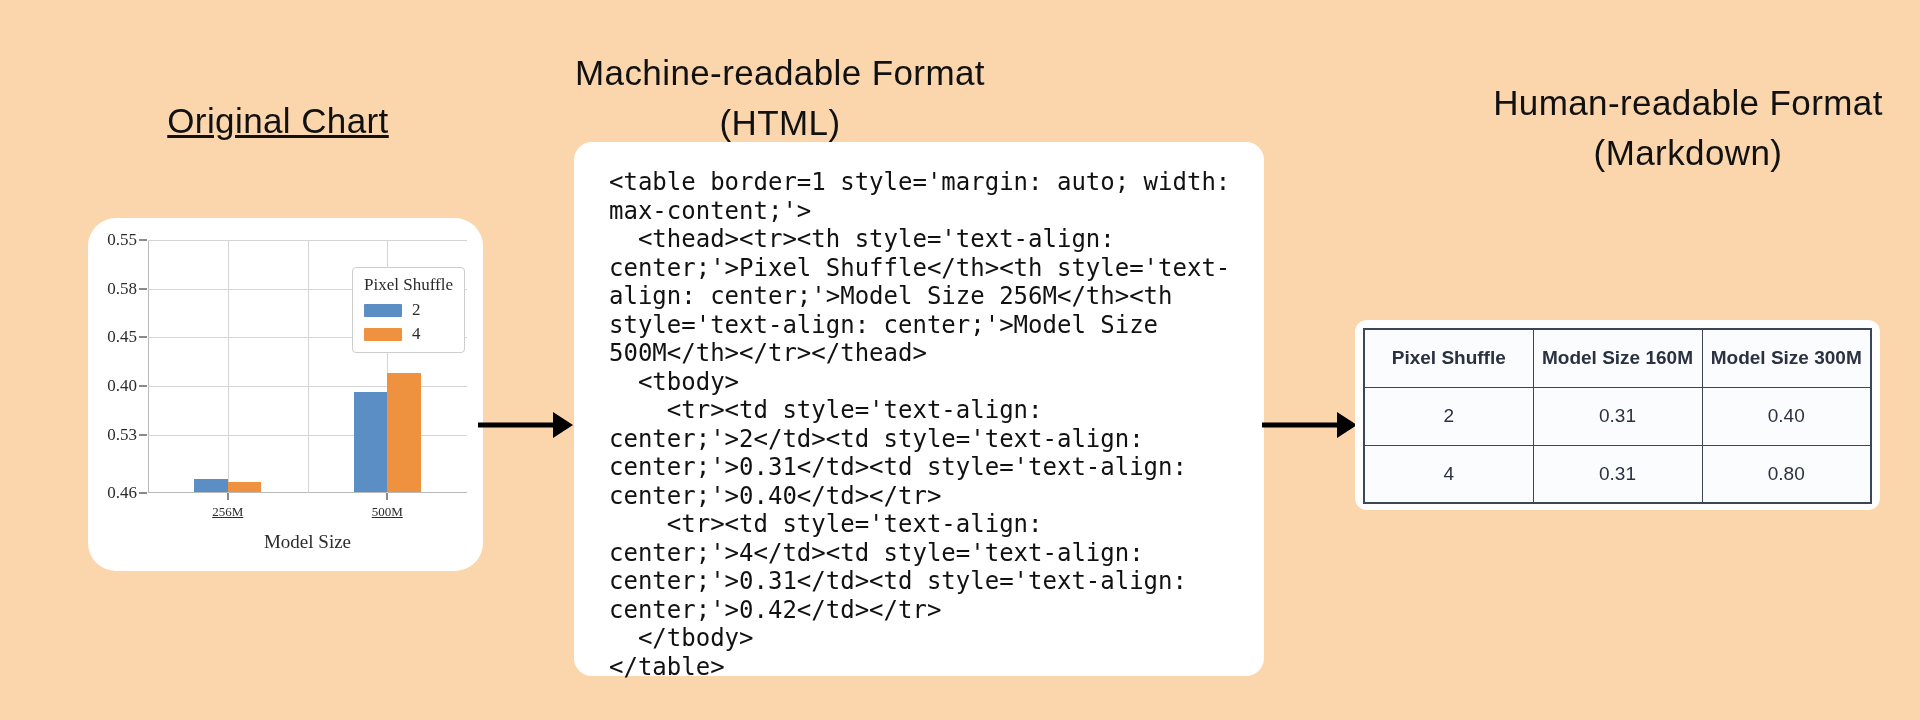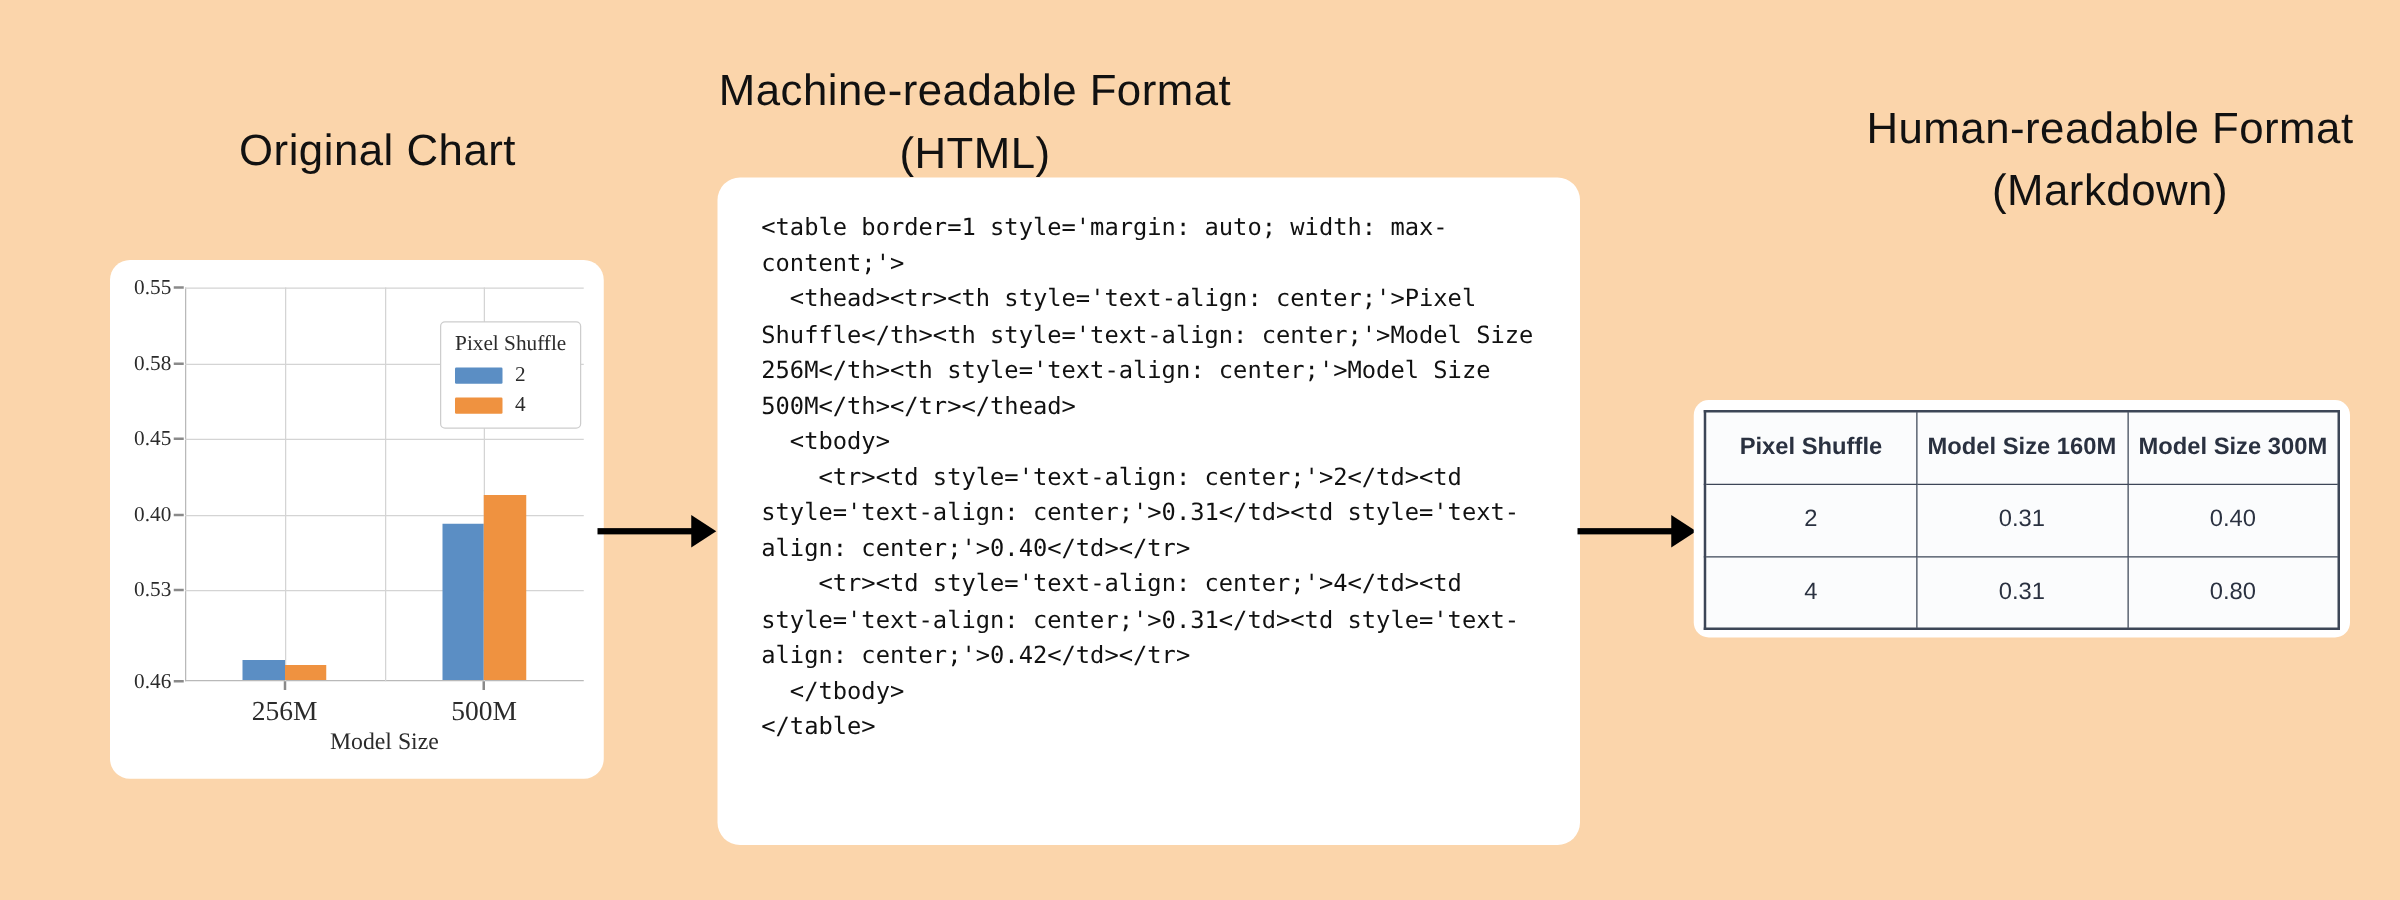--- a/index.html
+++ b/index.html
@@ -19,33 +19,33 @@
     position: absolute;
     color: #111111;
     font-family: "Liberation Sans", sans-serif;
     font-weight: 300;
     font-size: 35px;
     letter-spacing: 0.4px;
     text-align: center;
     line-height: 1.42;
     white-space: pre-line;
   }
-  #heading-original  { left: 72px;   top: 96px;  width: 460px; }
+  #heading-original  { left: 48px;   top: 96px;  width: 460px; text-decoration: underline; }
   #heading-machine   { left: 530px;  top: 32px;  width: 500px; margin-top: 16px; }
   #heading-human     { left: 1408px; top: 78px;  width: 560px; }
 
   
   #chart-card {
     position: absolute;
     left: 88px;
-    top: 208px;
+    top: 218px;
     width: 395px;
-    height: 415px;
+    height: 353px;
     background: #ffffff;
-    border-radius: 16px;
+    border-radius: 28px;
   }
   #chart-plot {
     position: absolute;
     left: 60px;
     top: 22px;
     right: 16px;
     bottom: 78px;
   }
   .yaxis-label {
     position: absolute;
@@ -100,23 +100,24 @@
     width: 2px;
     height: 7px;
     background: #8a8a8a;
     transform: translateX(-50%);
   }
   .xaxis-label {
     position: absolute;
     top: calc(100% + 11px);
     transform: translateX(-50%);
     font-family: "Liberation Serif", serif;
-    font-size: 22px;
+    font-size: 13px;
     color: #2b2b2b;
     white-space: nowrap;
+    text-decoration: underline;
   }
   #xaxis-title {
     position: absolute;
     top: calc(100% + 38px);
     left: 50%;
     transform: translateX(-50%);
     font-family: "Liberation Serif", serif;
     font-size: 19px;
     color: #2b2b2b;
     white-space: nowrap;
@@ -193,21 +194,21 @@
     height: 534px;
     background: #ffffff;
     border-radius: 18px;
   }
   #code-text {
     position: absolute;
     left: 35px;
     top: 26px;
     right: 20px;
     font-family: "DejaVu Sans Mono", "Liberation Mono", monospace;
-    font-size: 19px;
+    font-size: 24px;
     line-height: 28.5px;
     color: #111111;
     white-space: pre-wrap;
     word-break: break-word;
   }
 
   
   #md-card {
     position: absolute;
     left: 1355px;

